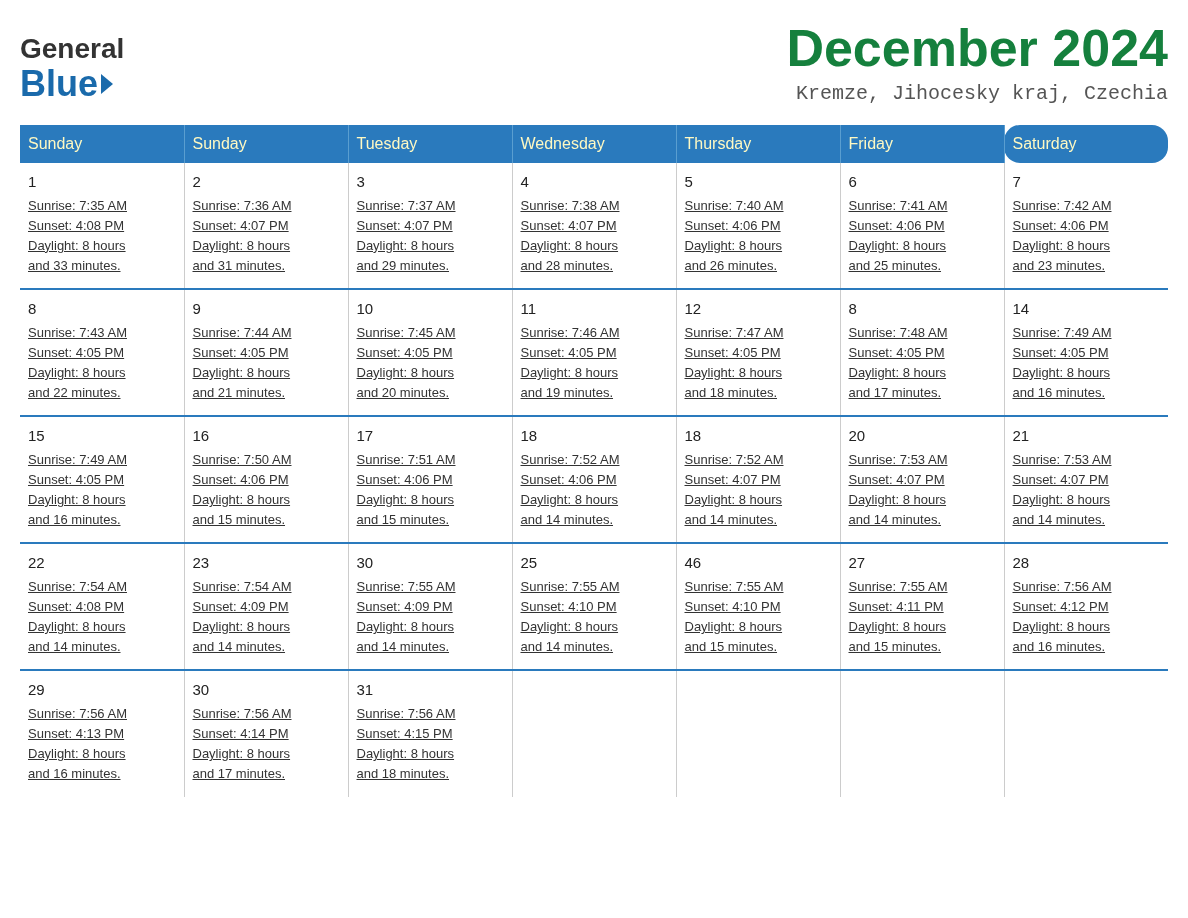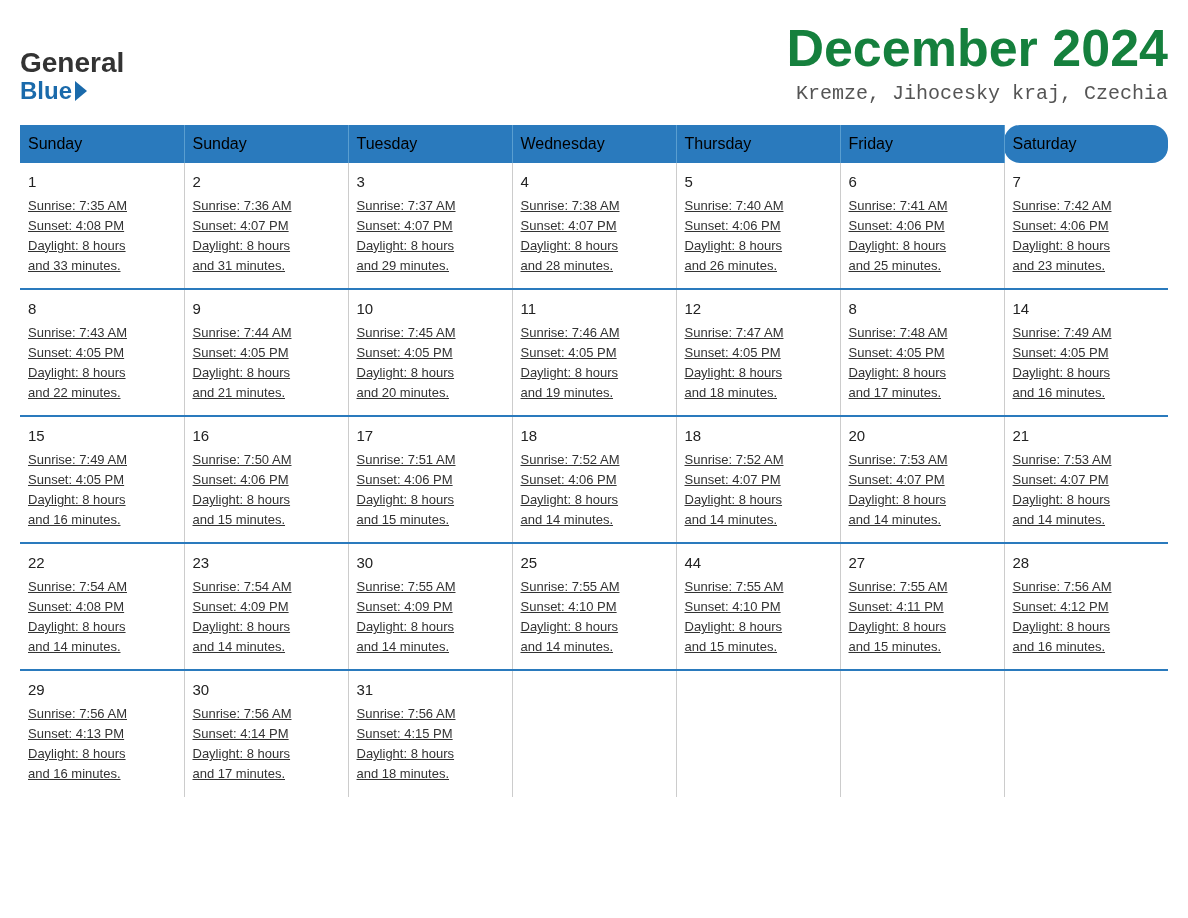--- a/index.html
+++ b/index.html
@@ -21,21 +21,21 @@
       flex-direction: column;
       align-items: flex-start;
     }
     .logo-general {
       font-size: 28px;
       font-weight: bold;
       color: #333;
       line-height: 1;
     }
     .logo-blue {
-      font-size: 24px;
+      font-size: 36px;
       font-weight: bold;
       color: #1a6aab;
       display: flex;
       align-items: center;
     }
     .logo-triangle {
       width: 0;
       height: 0;
       border-left: 12px solid #1a6aab;
       border-top: 10px solid transparent;
@@ -59,21 +59,21 @@
       margin-top: 5px;
       font-family: Liberation Mono, monospace;
     }
     table {
       width: 100%;
       border-collapse: collapse;
       font-size: 13.5px;
     }
     thead tr th {
       background-color: #2a7abd;
-      color: #000000;
+      color: #fef9c3;
       padding: 10px 8px;
       text-align: left;
       font-size: 16px;
       font-weight: normal;
       border-right: 1px solid #5a9ed0;
     }
     thead tr th:last-child {
       border-right: none;
       border-radius: 16px;
     }
@@ -237,21 +237,21 @@
         </td>
         <td>
           <span class="day-number">30</span>
           <div class="day-info">Sunrise: 7:55 AM<br>Sunset: 4:09 PM<br>Daylight: 8 hours<br>and 14 minutes.</div>
         </td>
         <td>
           <span class="day-number">25</span>
           <div class="day-info">Sunrise: 7:55 AM<br>Sunset: 4:10 PM<br>Daylight: 8 hours<br>and 14 minutes.</div>
         </td>
         <td>
-          <span class="day-number">44</span>
+          <span class="day-number">46</span>
           <div class="day-info">Sunrise: 7:55 AM<br>Sunset: 4:10 PM<br>Daylight: 8 hours<br>and 15 minutes.</div>
         </td>
         <td>
           <span class="day-number">27</span>
           <div class="day-info">Sunrise: 7:55 AM<br>Sunset: 4:11 PM<br>Daylight: 8 hours<br>and 15 minutes.</div>
         </td>
         <td>
           <span class="day-number">28</span>
           <div class="day-info">Sunrise: 7:56 AM<br>Sunset: 4:12 PM<br>Daylight: 8 hours<br>and 16 minutes.</div>
         </td>

